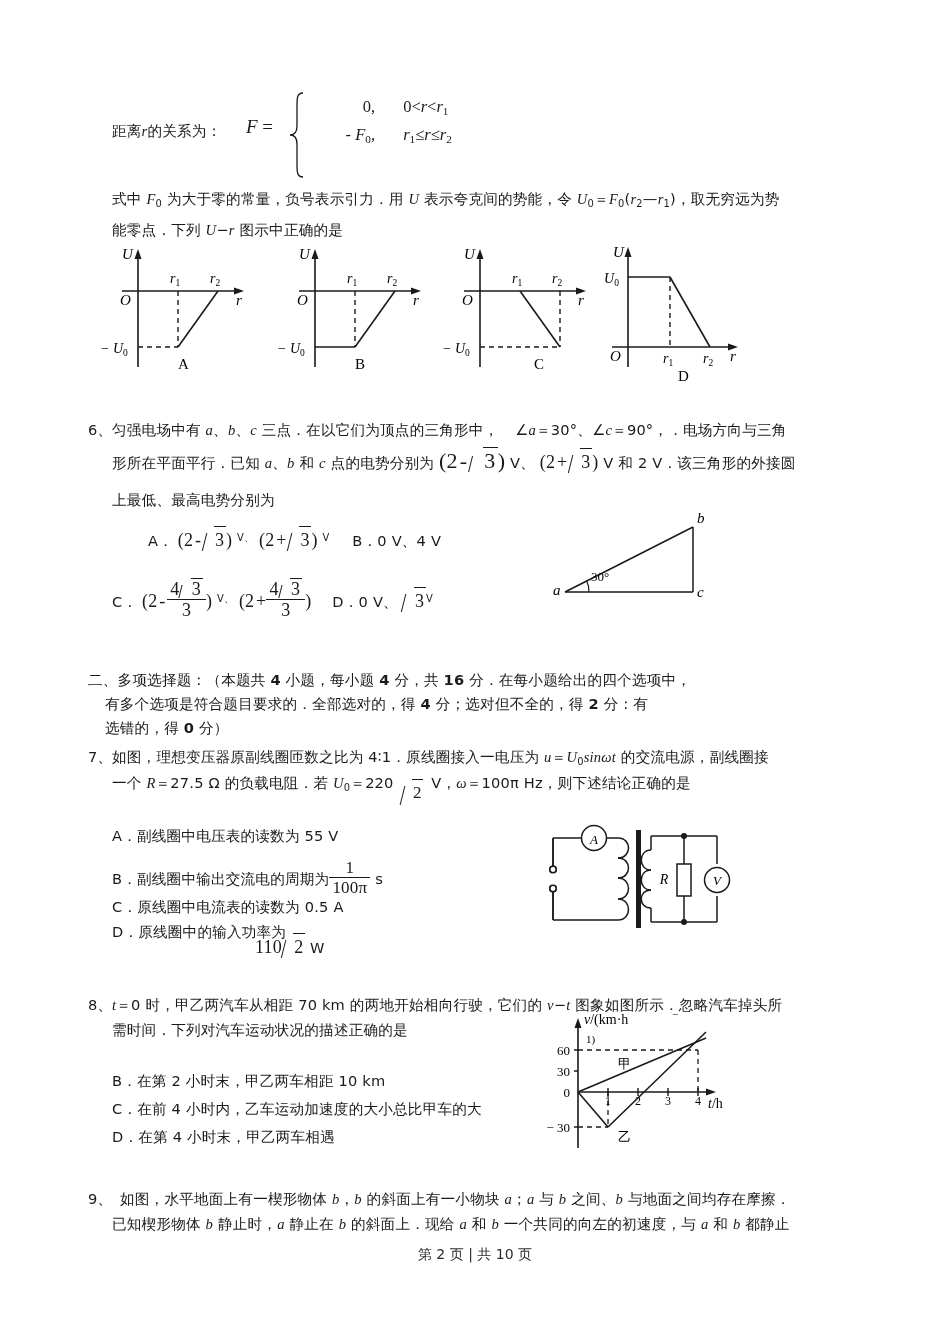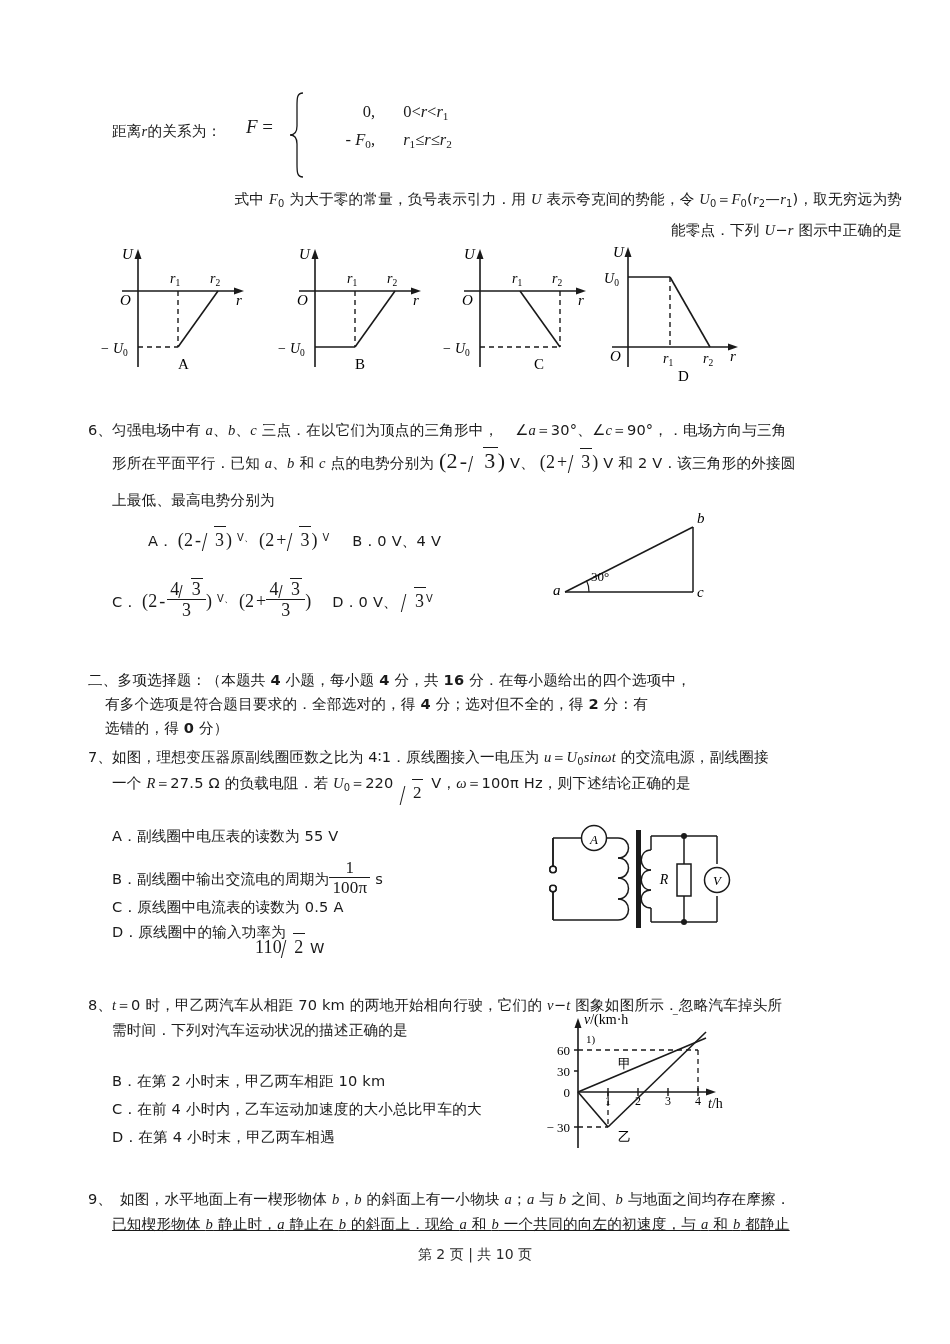--- a/index.html
+++ b/index.html
@@ -50,21 +50,21 @@
   
   .frac {
     display: inline-block;
     vertical-align: -0.52em;
     text-align: center;
     font-style: normal;
     line-height: 1.12;
   }
   .frac > .num { display:block; padding: 0 .18em; }
   .frac > .den { display:block; border-top: 1.2px solid #1a1a1a; padding: 0 .18em; }
-  .caseline { font-family: "Liberation Serif", serif; font-size: 16.5px; height: 28px; line-height: 40px;}
+  .caseline { font-family: "Liberation Serif", serif; font-size: 16.5px; height: 28px; line-height: 30px;}
 
   
   svg { display: block; overflow: visible; }
   .fig { position: absolute; }
 
   
   .footer {
     position: absolute;
     left: 0; right: 0; top: 1246px;
     text-align: center;
@@ -94,21 +94,21 @@
     <div class="caseline">
       <span style="display:inline-block; width:70px; text-align:right;">0,</span>
       <span style="display:inline-block; width:120px; padding-left:24px;">0&lt;<i class="v">r</i>&lt;<i class="v">r</i><span class="subn">1</span></span>
     </div>
     <div class="caseline">
       <span style="display:inline-block; width:70px; text-align:right;">-&nbsp;<i class="v">F</i><span class="subn">0</span>,</span>
       <span style="display:inline-block; width:120px; padding-left:24px;"><i class="v">r</i><span class="subn">1</span>≤<i class="v">r</i>≤<i class="v">r</i><span class="subn">2</span></span>
     </div>
   </div>
 
-  <div class="blk cn" style="left:112px; top:186px; width:790px;text-align:right;">
+  <div class="blk cn" style="left:112px; top:186px; width:790px;">
     <div style="white-space:nowrap;">
       式中 <i class="v">F</i><span class="subn">0</span> 为大于零的常量，负号表示引力．用 <i class="v">U</i> 表示夸克间的势能，令 <i class="v">U</i><span class="subn">0</span>＝<i class="v">F</i><span class="subn">0</span>(<i class="v">r</i><span class="subn">2</span>—<i class="v">r</i><span class="subn">1</span>)，取无穷远为势
     </div>
     <div style="white-space:nowrap;">
       能零点．下列 <i class="v">U</i>−<i class="v">r</i> 图示中正确的是
     </div>
   </div>
 
   <div class="fig" style="left:108px; top:243px;">
     <svg width="160" height="132" viewBox="0 0 160 132">
@@ -395,19 +395,19 @@
 
       <text x="128" y="60" font-family="DejaVu Sans, sans-serif" font-size="13">甲</text>
       <text x="128" y="133" font-family="DejaVu Sans, sans-serif" font-size="13">乙</text>
     </svg>
   </div>
 
   <div class="blk cn" style="left:88px; top:1186px;">9、</div>
   <div class="blk cn" style="left:120px; top:1186px; white-space:nowrap;">
     如图，水平地面上有一楔形物体 <i class="v">b</i>，<i class="v">b</i> 的斜面上有一小物块 <i class="v">a</i>；<i class="v">a</i> 与 <i class="v">b</i> 之间、<i class="v">b</i> 与地面之间均存在摩擦．
   </div>
-  <div class="blk cn" style="left:112px; top:1211px; white-space:nowrap;text-decoration:underline;">
+  <div class="blk cn" style="left:112px; top:1211px; white-space:nowrap;">
     已知楔形物体 <i class="v">b</i> 静止时，<i class="v">a</i> 静止在 <i class="v">b</i> 的斜面上．现给 <i class="v">a</i> 和 <i class="v">b</i> 一个共同的向左的初速度，与 <i class="v">a</i> 和 <i class="v">b</i> 都静止
   </div>
 
   <div class="footer">第 2 页 | 共 10 页</div>
 
 </div>
 
 </body></html>

